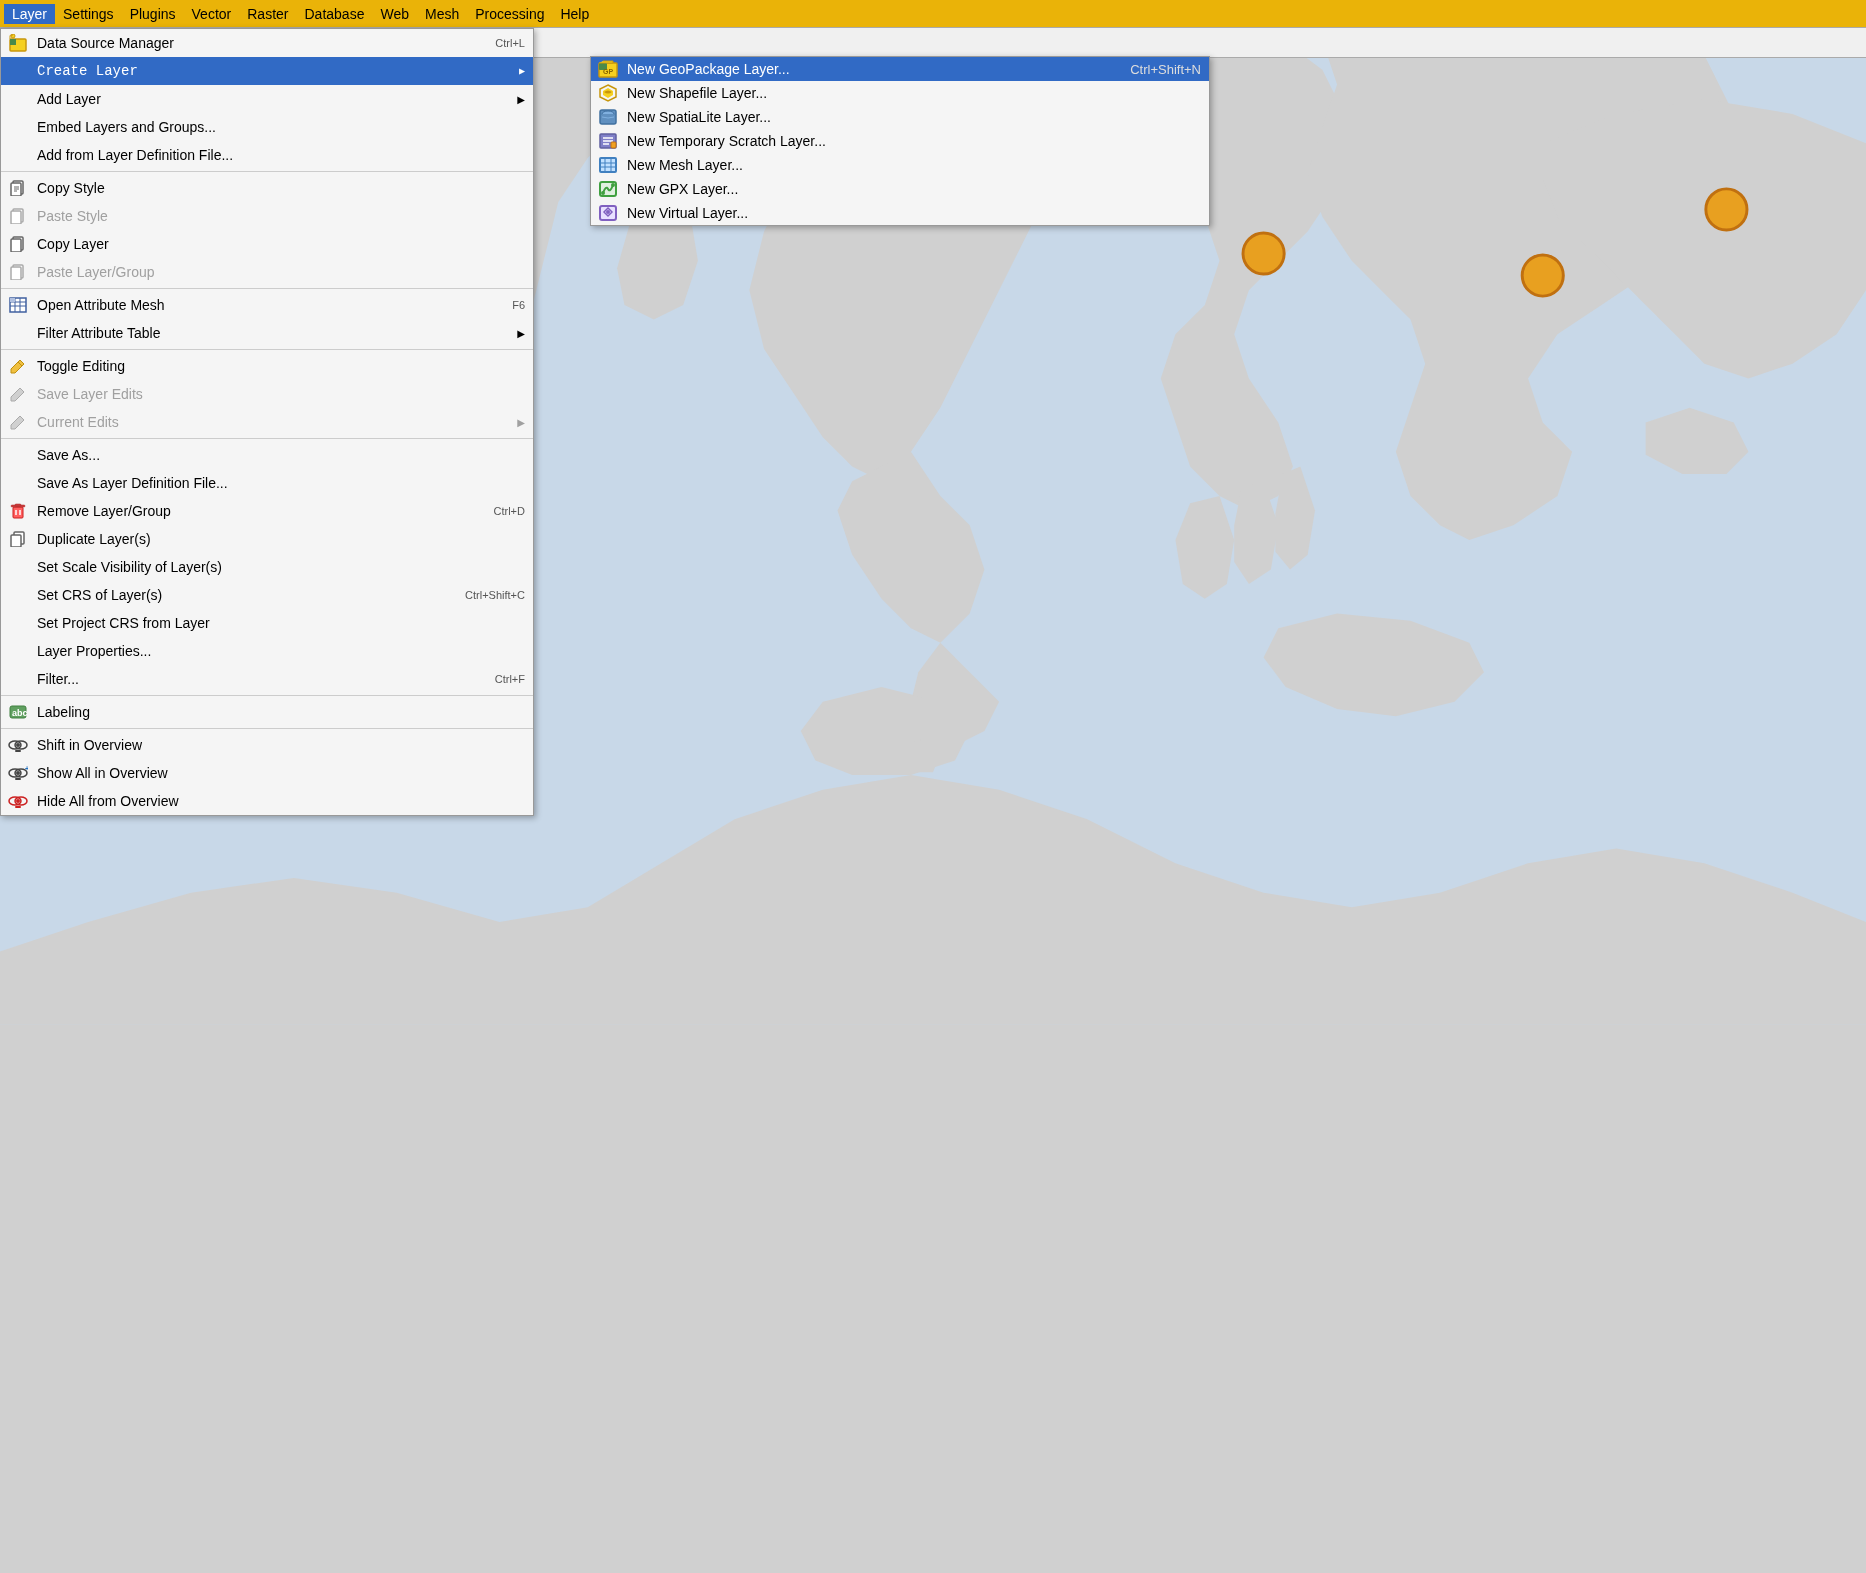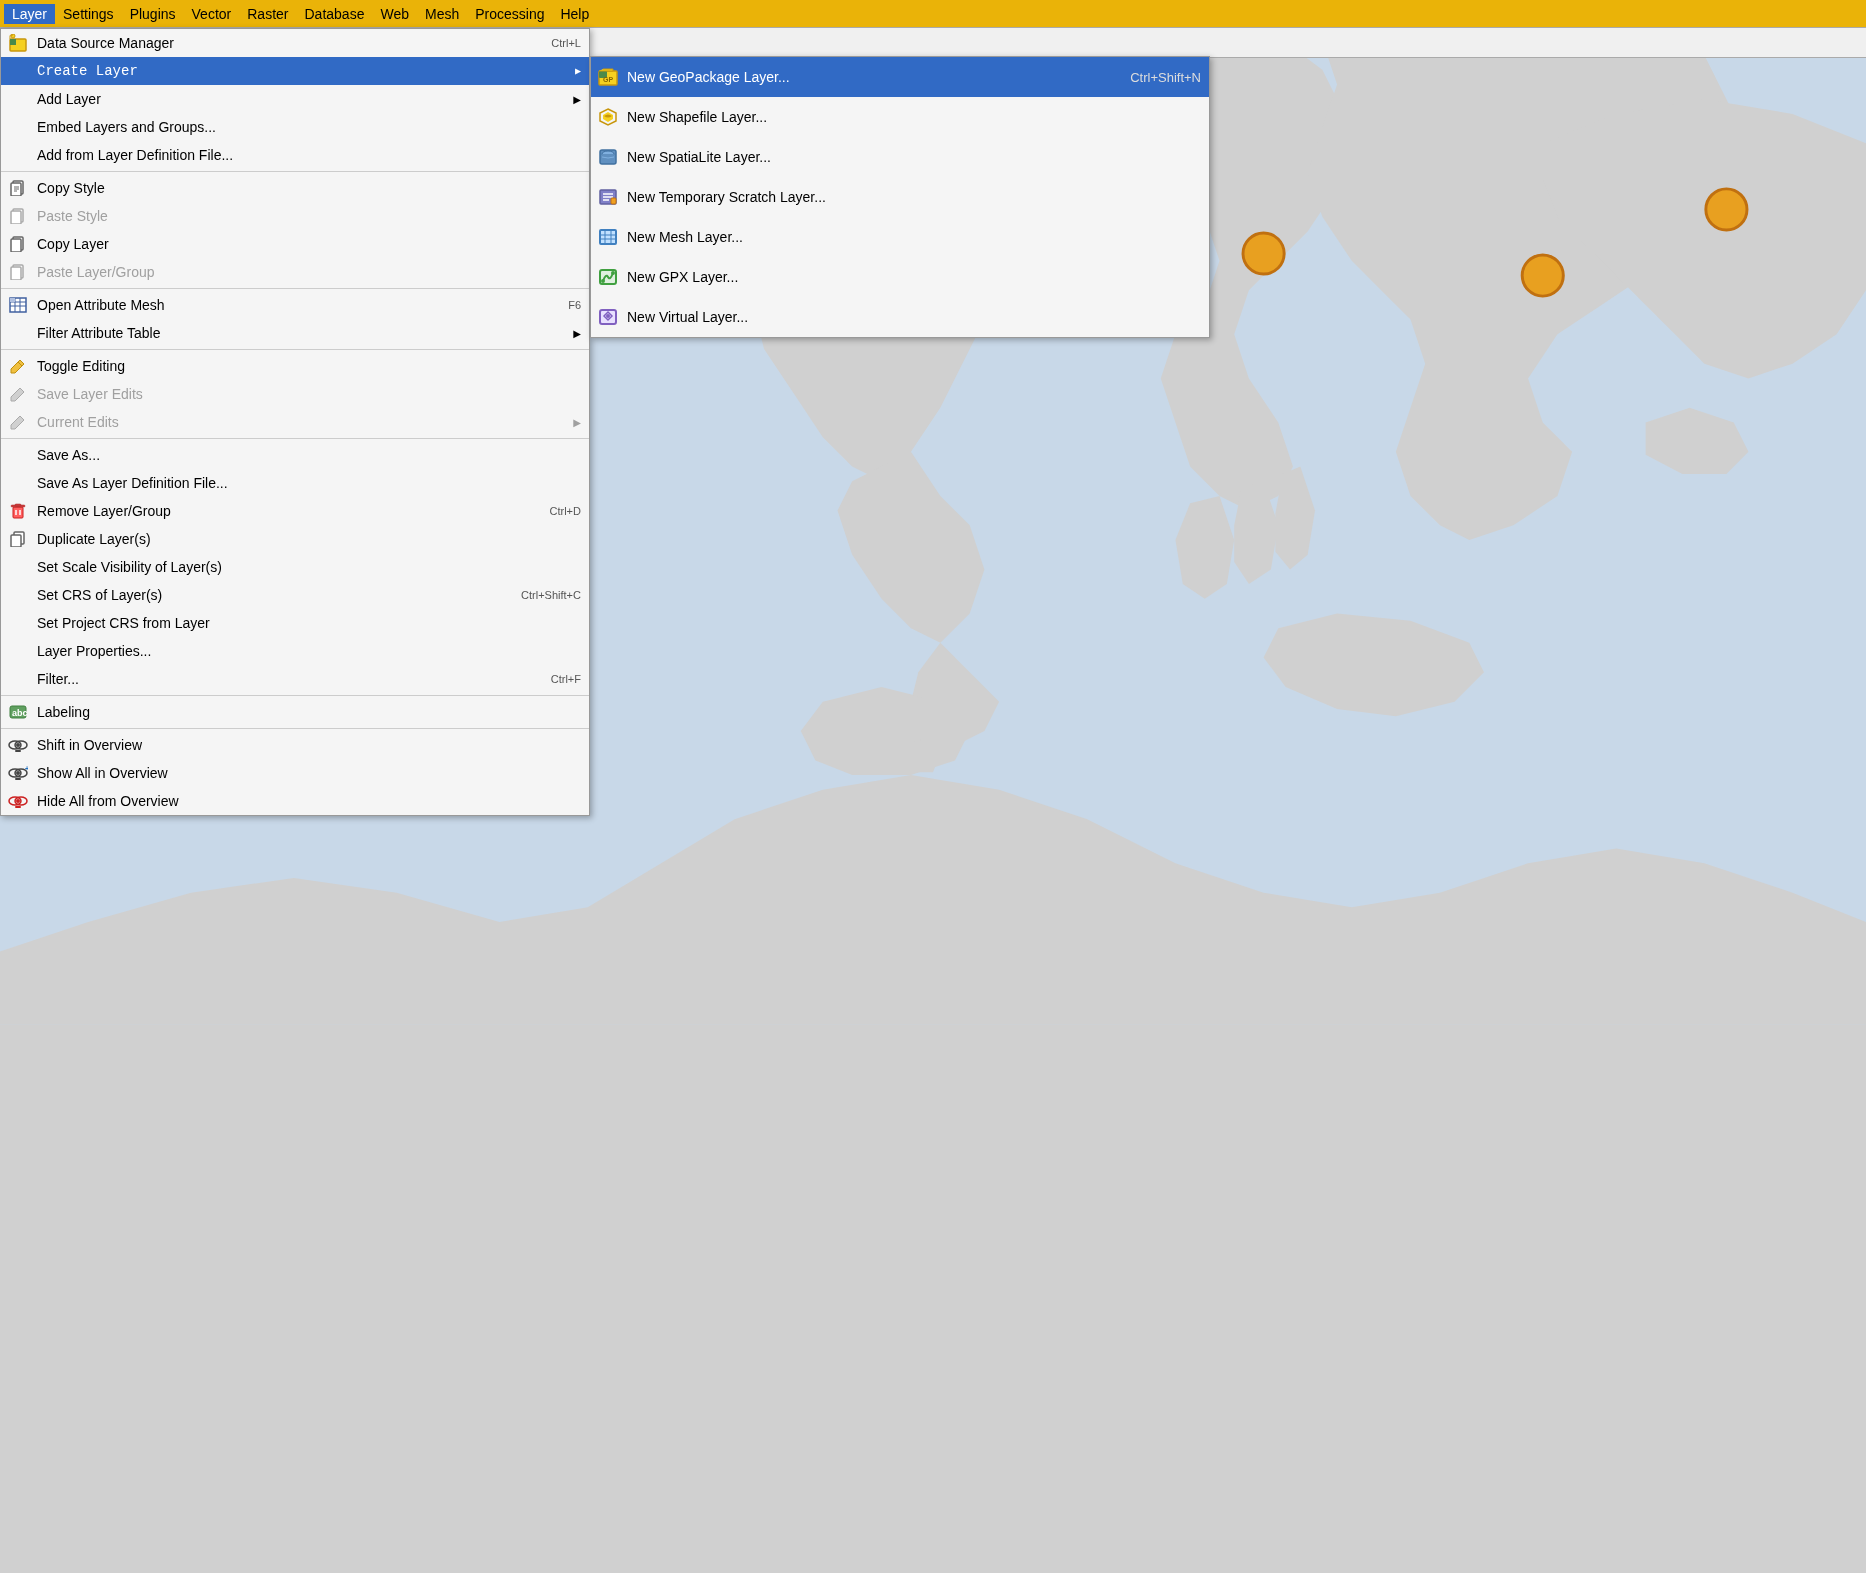--- a/index.html
+++ b/index.html
@@ -72,21 +72,21 @@
     }
 
     
     .dropdown-menu {
       position: absolute;
       top: 28px;
       left: 0;
       background: #f5f5f5;
       border: 1px solid #999;
       box-shadow: 2px 2px 6px rgba(0,0,0,0.3);
-      width: 590px;
+      width: 534px;
       z-index: 200;
     }
     .menu-item {
       display: flex;
       align-items: center;
       padding: 4px 8px 4px 36px;
       cursor: pointer;
       color: #000;
       position: relative;
       height: 28px;
@@ -130,21 +130,21 @@
       width: 620px;
       z-index: 300;
     }
     .submenu-item {
       display: flex;
       align-items: center;
       padding: 4px 8px 4px 36px;
       cursor: pointer;
       color: #000;
       position: relative;
-      height: 40px;
+      height: 24px;
     }
     .submenu-item.highlighted { background: #316ac5; color: #fff; }
     .submenu-item .shortcut {
       margin-left: auto;
       color: #555;
       font-size: 13px;
     }
     .submenu-item.highlighted .shortcut { color: #ddd; }
     .submenu-icon {
       position: absolute;

